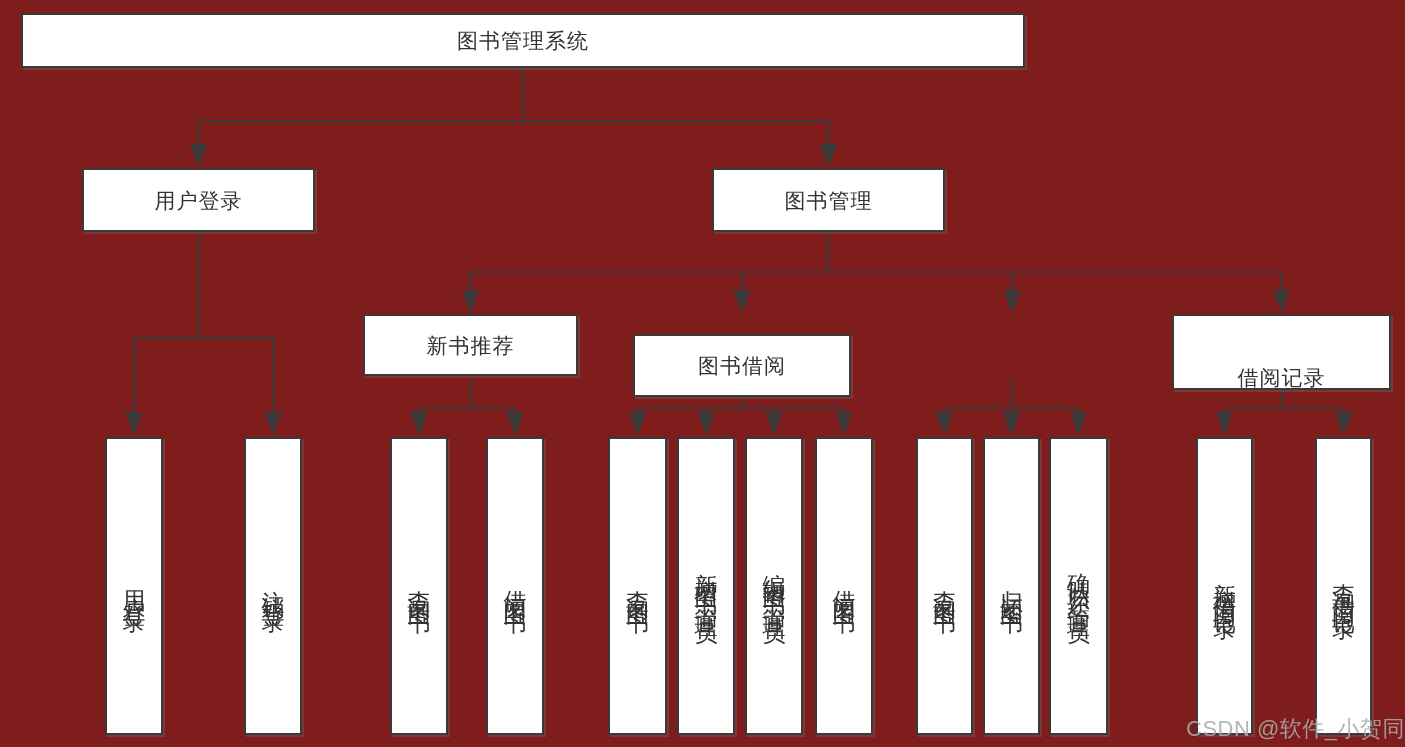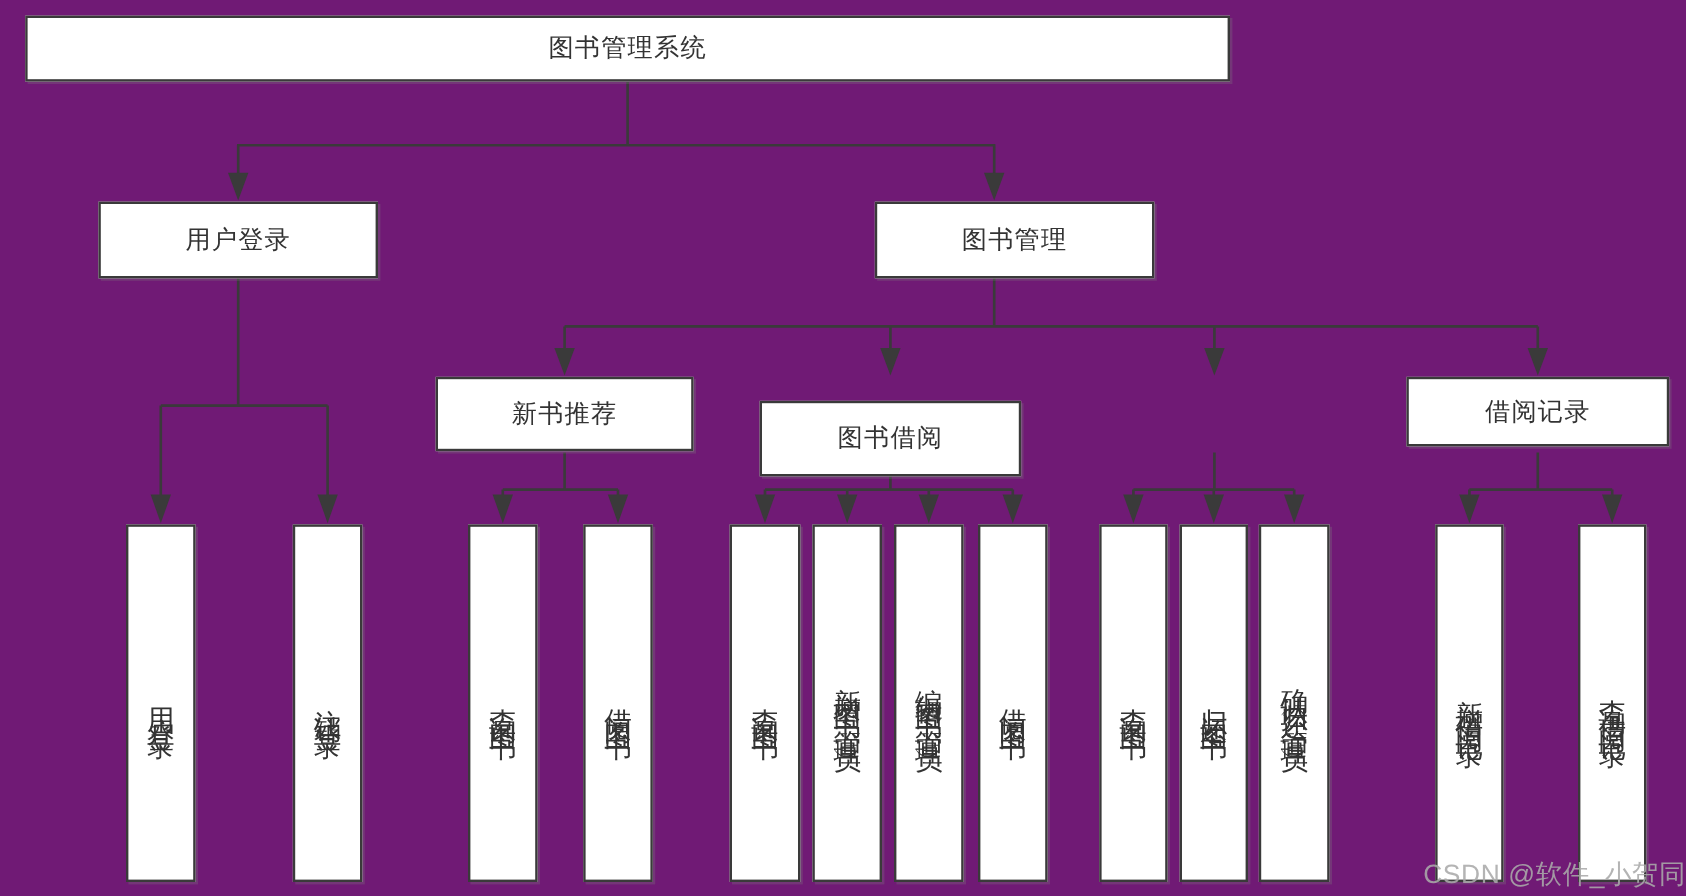--- a/index.html
+++ b/index.html
@@ -1,21 +1,21 @@
 <!DOCTYPE html>
 <html><head>
 <meta charset="utf-8">
 <style>
   html, body { margin: 0; padding: 0; background: #ffffff; }
   body { font-family: "Liberation Sans", "DejaVu Sans", sans-serif; }
   #canvas {
     position: relative;
     width: 1405px;
     height: 747px;
-    background: #701a75;
+    background: #7f1d1d;
     overflow: hidden;
   }
   #connectors {
     position: absolute;
     left: 0; top: 0;
     width: 1405px; height: 747px;
     pointer-events: none;
   }
   .box {
     position: absolute;
@@ -45,25 +45,25 @@
     text-orientation: mixed;
     font-size: 23px;
     letter-spacing: 7px;
     line-height: 1;
     color: #333333;
     white-space: nowrap;
   }
   
   #root-box   { left: 21px;  top: 13px;  width: 1004px; height: 55px; }
   #l2-user    { left: 82px;  top: 168px; width: 233px;  height: 64px; }
-  #l2-book    { left: 712px; top: 168px; width: 233px;  height: 64px; margin-left: 17px; }
+  #l2-book    { left: 712px; top: 168px; width: 233px;  height: 64px; }
   #l3-recommend { left: 363px;  top: 314px; width: 215px; height: 62px; }
   #l3-borrow    { left: 633px;  top: 314px; width: 218px; height: 63px; margin-top: 20px; }
   #l3-current   { left: 903px;  top: 314px; width: 218px; height: 63px; }
-  #l3-records   { left: 1172px; top: 314px; width: 219px; height: 58px; }
+  #l3-records   { left: 1172px; top: 314px; width: 219px; height: 76px; align-items: flex-end; }
   
   #leaf-0  { left: 105px;  width: 58px; }
   #leaf-1  { left: 244px;  width: 58px; }
   #leaf-2  { left: 390px;  width: 58px; }
   #leaf-3  { left: 486px;  width: 58px; }
   #leaf-4  { left: 608px;  width: 59px; }
   #leaf-5  { left: 677px;  width: 58px; }
   #leaf-6  { left: 745px;  width: 58px; }
   #leaf-7  { left: 815px;  width: 58px; }
   #leaf-8  { left: 916px;  width: 57px; }

